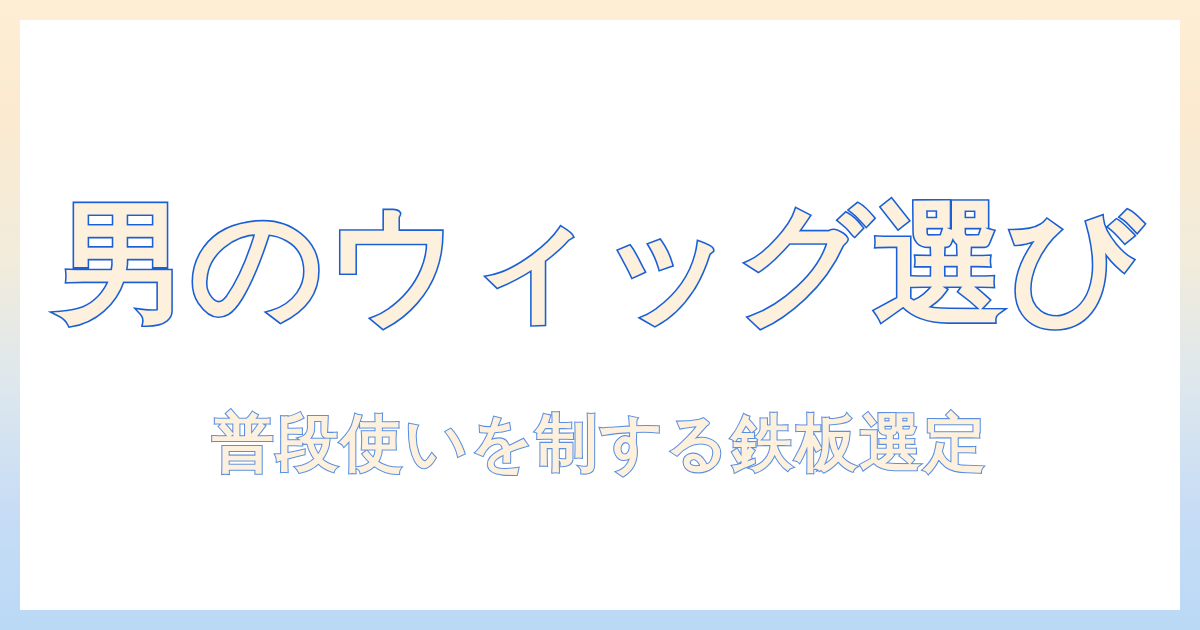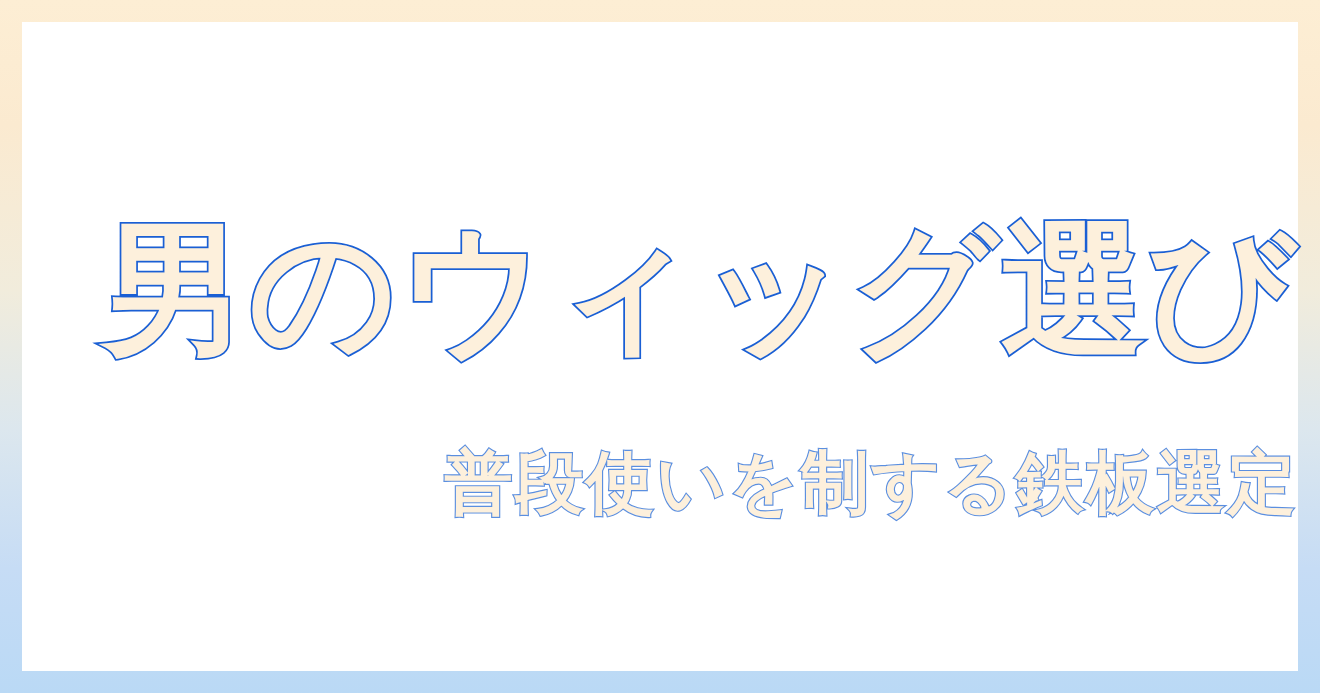--- a/index.html
+++ b/index.html
@@ -35,41 +35,41 @@
     bottom: 20px;
     background: #ffffff;
     display: flex;
     flex-direction: column;
     align-items: center;
     justify-content: center;
   }
 
   #title-block {
     width: 100%;
-    text-align: right;
+    text-align: center;
     margin-top: 41px;
   }
 
   #main-title {
     display: block;
     font-family: "DejaVu Sans", "Liberation Sans", sans-serif;
     font-weight: 700;
     font-size: 132px;
     line-height: 1.08;
     letter-spacing: 0.012em;
     white-space: nowrap;
     color: #fdf0dc;
     -webkit-text-stroke: 3.2px #1a5fd4;
     paint-order: stroke fill;
     text-rendering: geometricPrecision;
   }
 
   #sub-title {
     display: block;
-    font-family: Liberation Mono, monospace;
+    font-family: Liberation Sans, sans-serif;
     font-weight: 700;
     font-size: 62px;
     line-height: 1.1;
     letter-spacing: 0.035em;
     white-space: nowrap;
     color: #fdf0dc;
     -webkit-text-stroke: 2.1px #5b8fe0;
     paint-order: stroke fill;
     margin-top: 74px;
     text-rendering: geometricPrecision;

